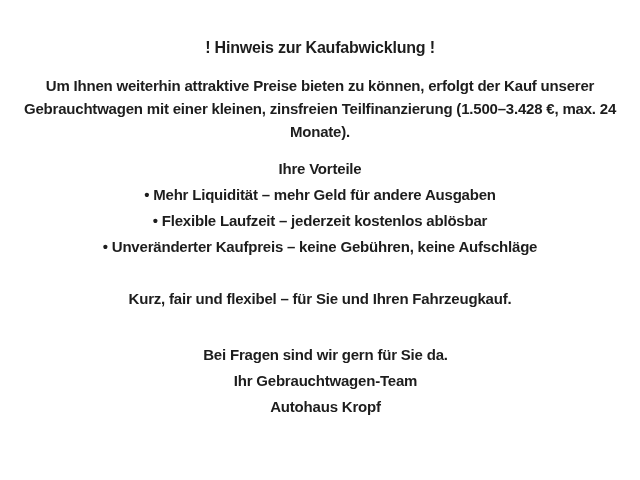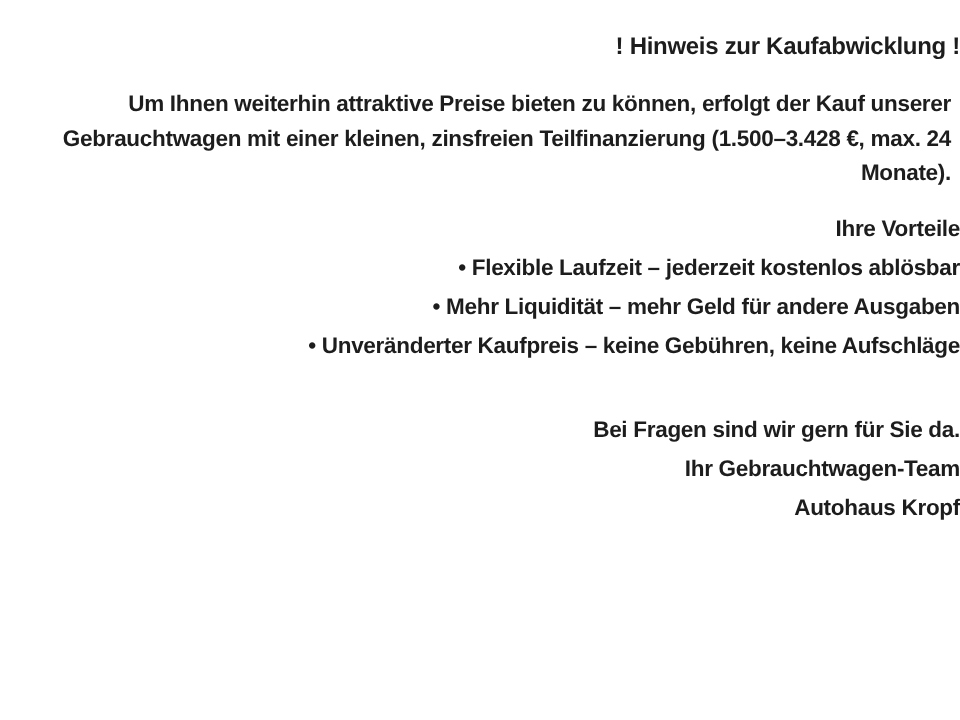--- a/index.html
+++ b/index.html
@@ -11,22 +11,22 @@
     width: 640px;
     height: 480px;
     overflow: hidden;
     font-family: "Liberation Sans", sans-serif;
     color: #1d1d1d;
   }
   .doc {
     box-sizing: border-box;
     width: 640px;
     height: 480px;
-    padding-top: 20px;
-    text-align: right;
+    padding-top: 36px;
+    text-align: center;
     font-weight: 700;
     letter-spacing: -0.2px;
   }
   .doc p {
     margin: 0;
   }
   .title {
     font-size: 16px;
     line-height: 24px;
     margin-bottom: 14px !important;
@@ -68,23 +68,24 @@
 </head>
 <body>
 
 <div class="doc">
   <p class="title">! Hinweis zur Kaufabwicklung !</p>
 
   <p class="intro">Um Ihnen weiterhin attraktive Preise bieten zu können, erfolgt der Kauf unserer Gebrauchtwagen mit einer kleinen, zinsfreien Teilfinanzierung (1.500–3.428 €, max. 24 Monate).</p>
 
   <p class="benefits-heading">Ihre Vorteile</p>
 
+  <p class="benefit">• Mehr Liquidität – mehr Geld für andere Ausgaben</p>
   <p class="benefit">• Flexible Laufzeit – jederzeit kostenlos ablösbar</p>
-  <p class="benefit">• Mehr Liquidität – mehr Geld für andere Ausgaben</p>
   <p class="benefit">• Unveränderter Kaufpreis – keine Gebühren, keine Aufschläge</p>
 
+  <p class="summary">Kurz, fair und flexibel – für Sie und Ihren Fahrzeugkauf.</p>
 
   <div class="closing">
     <p>Bei Fragen sind wir gern für Sie da.</p>
     <p>Ihr Gebrauchtwagen-Team</p>
     <p>Autohaus Kropf</p>
   </div>
 </div>
 
 </body></html>

